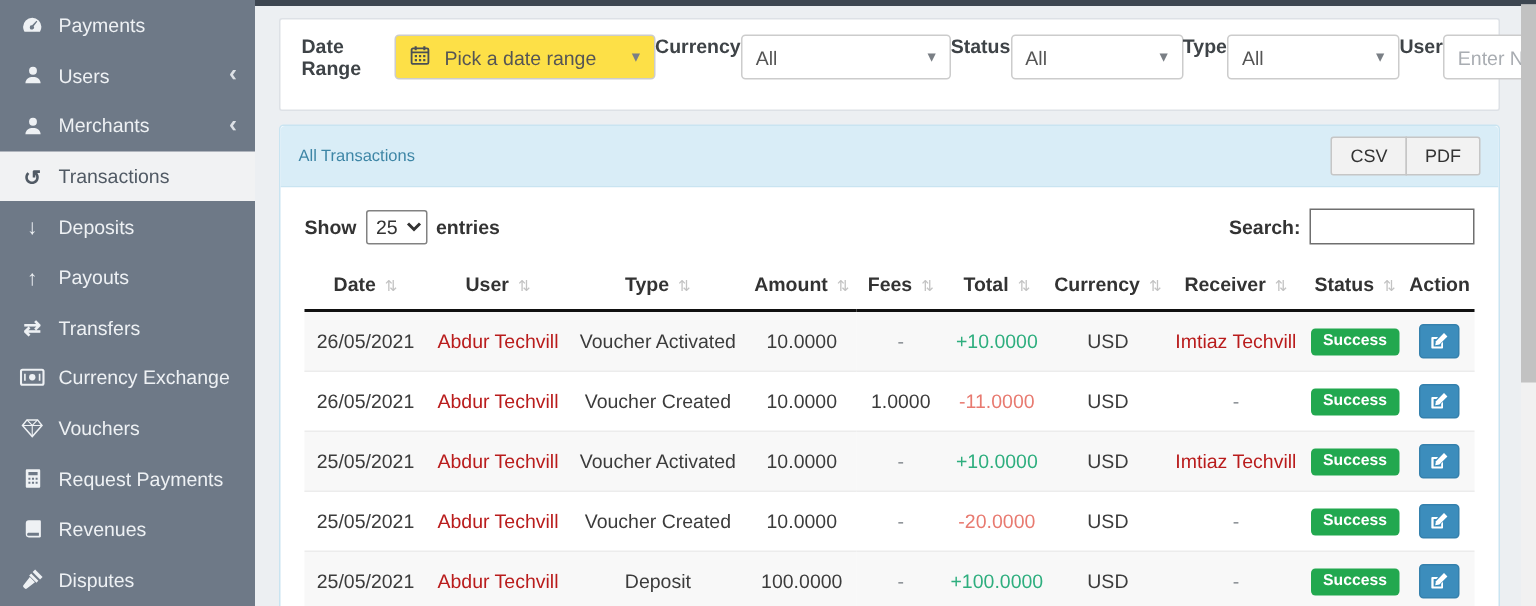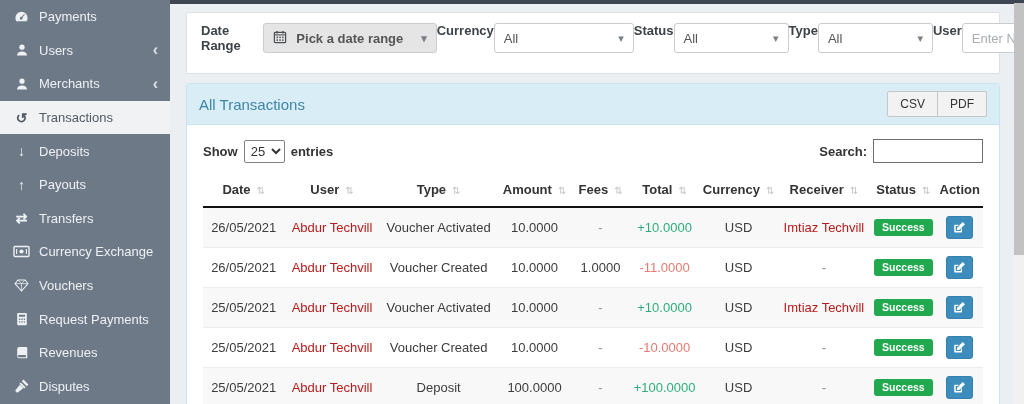--- a/index.html
+++ b/index.html
@@ -23,39 +23,39 @@
   .topstrip { height:4px; background:#3d4651; flex-shrink:0; }
   .content { padding:8px 14px 0 16px; }
 
   
   .filter-card { background:#fff; border:1px solid #dde1e6; border-radius:2px;
                  padding:10px 14px 13px; display:flex; justify-content:space-between; }
   .fgroup { display:flex; flex-direction:row;justify-content:flex-end; }
   .fgroup > label { font-weight:bold; color:#3e4347; margin-bottom:7px; font-size:13px; }
   .ctrl { height:30px; border:1px solid #ccc; border-radius:3px; background:#fff;
           display:flex; align-items:center; padding:0 9px; color:#555; cursor:pointer; }
-  .date-btn { background:#e5e5e5; gap:9px; width:196px;font-weight:bold; }
+  .date-btn { background:#fde047; gap:9px; width:196px; }
   .date-btn .caret { margin-left:auto; }
   .caret { color:#7a7f85; font-size:11px; line-height:1; }
   .fselect { justify-content:space-between; }
   .w140 { width:140px; } .w115 { width:115px; }
   .user-wrap { position:relative; width:130px; }
   .user-input { width:114px; height:30px; border:1px solid #ccc; border-radius:3px;
                 padding:0 26px 0 9px; font-size:13px; color:#444; font-family:inherit; }
   .user-input::placeholder { color:#a9adb2; }
   .kb-icon { position:absolute; right:4px; top:6px; cursor:pointer; }
   .filter-btn { height:30px; padding:0 13px; background:#3c8dbc; border:1px solid #3581ad;
                 border-radius:3px; color:#fff; font-size:16px; font-family:inherit;
                 cursor:pointer; align-self:flex-end; }
 
   
   .panel { margin-top:9px; background:#fff; border:1px solid #c9e4f1; border-radius:3px; }
   .panel-head { background:#d9edf7; border-bottom:1px solid #c9e4f1; border-radius:3px 3px 0 0;
                 padding:7px 12px; display:flex; align-items:center; justify-content:space-between; }
-  .panel-title { color:#3e86a6; font-size:15px; }
+  .panel-title { color:#3e86a6; font-size:11px; }
   .export-group { display:flex; }
   .export-btn { background:#f2f2f2; border:1px solid #c6c6c6; color:#333; font-size:12px;
                 font-family:inherit; padding:5px 12px; cursor:pointer; }
   .export-btn:first-child { border-radius:2px 0 0 2px; }
   .export-btn:last-child { border-radius:0 2px 2px 0; margin-left:-1px; }
 
   .panel-body { padding:9px 16px 0; }
   .table-controls { display:flex; justify-content:space-between; align-items:center;
                     margin:5px 0 11px; font-weight:bold; color:#333; }
   .len-wrap { display:flex; align-items:center; gap:6px; }
@@ -391,21 +391,21 @@
                         <path d="M2 4.2h5.6L6 5.8H3.6v6.6h6.6V10l1.6-1.6v4.9c0 .6-.4 1-1 1H2.6c-.6 0-1-.4-1-1V5.2c0-.6.4-1 1-1z" transform="translate(0 .6) scale(.94)"></path>
                       </svg>
                     </button></td>
                 </tr>
                 <tr>
                   <td>25/05/2021</td>
                   <td><a class="user-link">Abdur Techvill</a></td>
                   <td>Voucher Created</td>
                   <td>10.0000</td>
                   <td class="dash">-</td>
-                  <td class="neg">-10.0000</td>
+                  <td class="neg">-20.0000</td>
                   <td>USD</td>
                   <td class="dash">-</td>
                   <td><span class="badge">Success</span></td>
                   <td><button class="action-btn">
                       <svg width="13" height="13" viewBox="0 0 16 16" fill="#fff">
                         <path d="M11.9 1.3l2.8 2.8-6.6 6.6-3.4.6.6-3.4z"></path>
                         <path d="M2 4.2h5.6L6 5.8H3.6v6.6h6.6V10l1.6-1.6v4.9c0 .6-.4 1-1 1H2.6c-.6 0-1-.4-1-1V5.2c0-.6.4-1 1-1z" transform="translate(0 .6) scale(.94)"></path>
                       </svg>
                     </button></td>
                 </tr>

